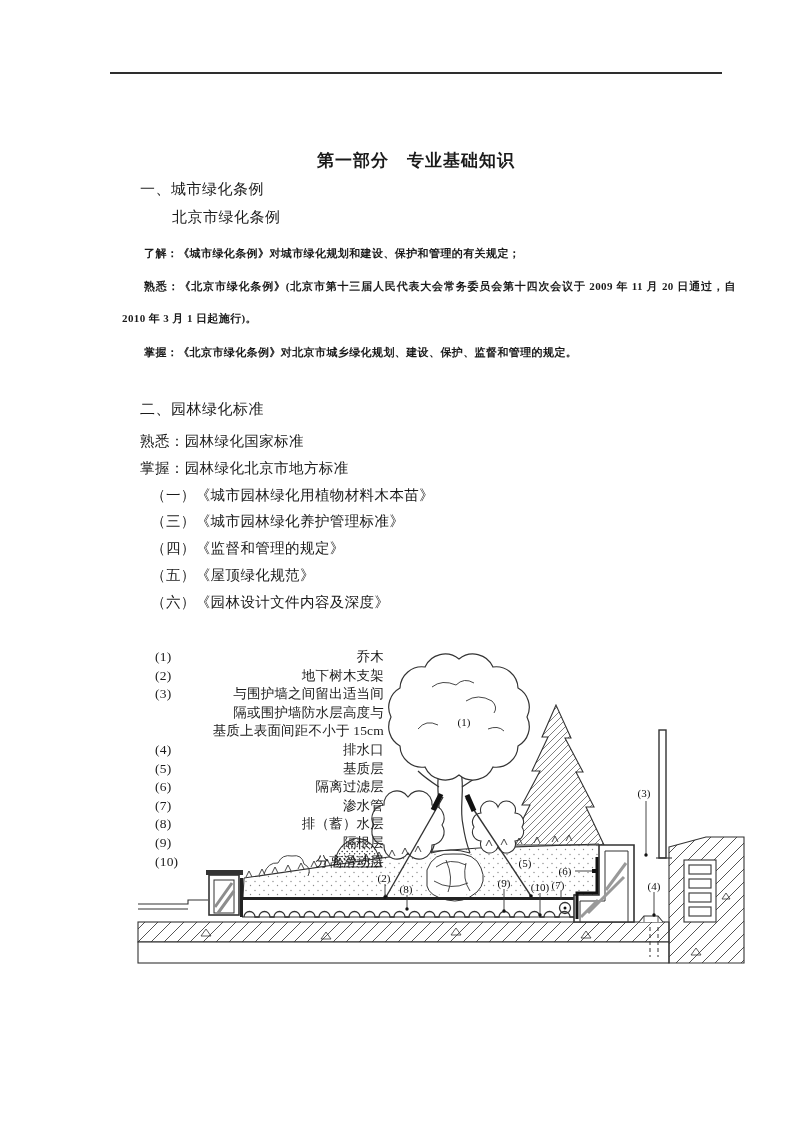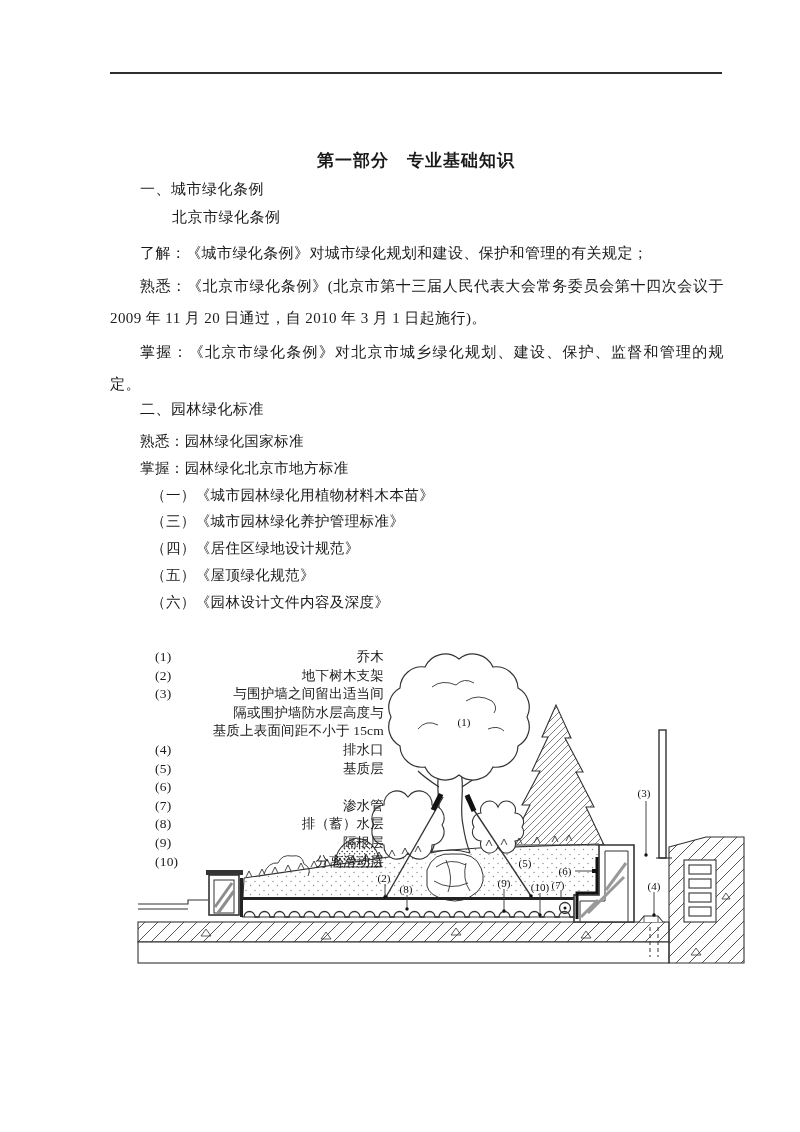--- a/index.html
+++ b/index.html
@@ -16,22 +16,22 @@
     font-weight:700;font-size:17px;letter-spacing:1px;
   }
   .heading{
     font-family:"Liberation Sans","DejaVu Sans",sans-serif;
     font-weight:400;font-size:15px;letter-spacing:.5px;
   }
   #sec1-heading{left:124px;top:180px;}
   #sec1-subheading{left:156px;top:208px;}
   #sec2-heading{left:124px;top:400px;}
   .para{
-    left:94px;width:614px;font-size:15px;line-height:32px;
-    text-indent:2em;letter-spacing:.4px;text-align:justify;
+    left:106px;width:614px;font-size:11px;line-height:32px;
+    text-indent:2em;letter-spacing:.4px;text-align:justify;font-weight:bold;
   }
   #para-1{top:237px;}
   #para-2{top:270px;}
   #para-3{top:336px;}
   #sec2-lines{left:124px;top:428px;font-size:14.5px;line-height:26.8px;letter-spacing:.4px;}
   #sec2-lines .bracket-line{padding-left:11px;}
   #legend{left:139px;top:648px;font-size:13.5px;line-height:18.6px;width:250px;letter-spacing:.2px;}
   .lg-row{display:flex;align-items:flex-start;}
   .lg-no{min-width:26px;padding-right:3px;white-space:nowrap;}
   .lg-label{white-space:pre-line;width:200px;text-align:right;}
@@ -55,21 +55,21 @@
 <div id="para-2" class="abs para">熟悉：《北京市绿化条例》(北京市第十三届人民代表大会常务委员会第十四次会议于 2009 年 11 月 20 日通过，自 2010 年 3 月 1 日起施行)。</div>
 <div id="para-3" class="abs para">掌握：《北京市绿化条例》对北京市城乡绿化规划、建设、保护、监督和管理的规定。</div>
 
 <div id="sec2-heading" class="abs heading">二、园林绿化标准</div>
 
 <div id="sec2-lines" class="abs">
   <div>熟悉：园林绿化国家标准</div>
   <div>掌握：园林绿化北京市地方标准</div>
   <div class="bracket-line">（一）《城市园林绿化用植物材料木本苗》</div>
   <div class="bracket-line">（三）《城市园林绿化养护管理标准》</div>
-  <div class="bracket-line">（四）《居住区绿地设计规范》</div>
+  <div class="bracket-line">（四）《监督和管理的规定》</div>
   <div class="bracket-line">（五）《屋顶绿化规范》</div>
   <div class="bracket-line">（六）《园林设计文件内容及深度》</div>
 </div>
 
 <div id="diagram-wrap" class="abs">
 <svg width="616" height="326" viewBox="0 0 616 326" xmlns="http://www.w3.org/2000/svg">
   <defs>
     <pattern id="dots" width="9" height="9" patternUnits="userSpaceOnUse">
       <circle cx="2" cy="2.5" r="0.7" fill="#8a8a8a"></circle>
       <circle cx="6.5" cy="6.5" r="0.7" fill="#8a8a8a"></circle>
@@ -247,20 +247,21 @@
   <div class="lg-row">
       <span class="lg-no">(4)</span>
       <span class="lg-label">排水口</span>
     </div>
   <div class="lg-row">
       <span class="lg-no">(5)</span>
       <span class="lg-label">基质层</span>
     </div>
   <div class="lg-row">
       <span class="lg-no">(6)</span>
+      <span class="lg-label">隔离过滤层</span>
     </div>
   <div class="lg-row">
       <span class="lg-no">(7)</span>
       <span class="lg-label">渗水管</span>
     </div>
   <div class="lg-row">
       <span class="lg-no">(8)</span>
       <span class="lg-label">排（蓄）水层</span>
     </div>
   <div class="lg-row">

